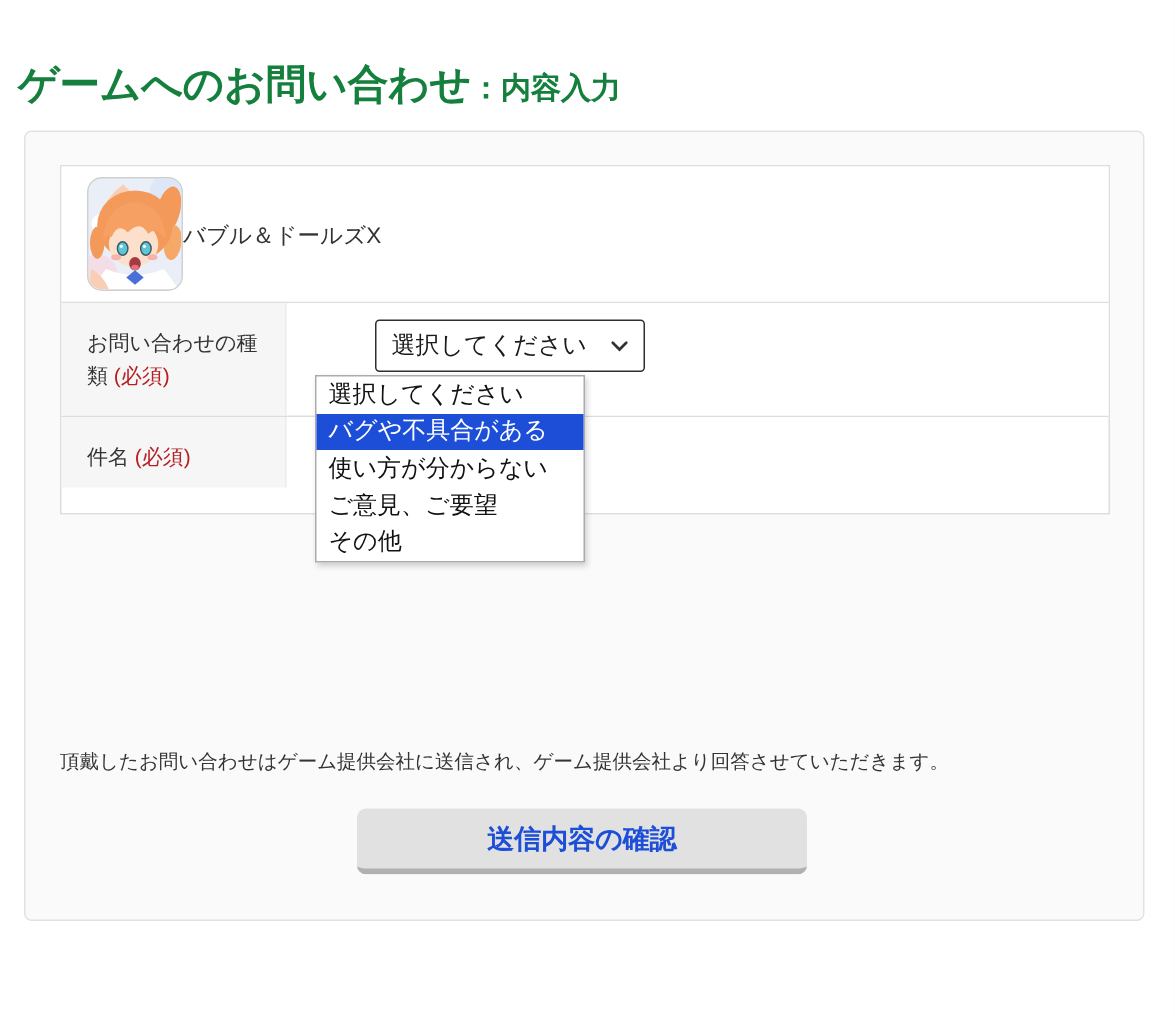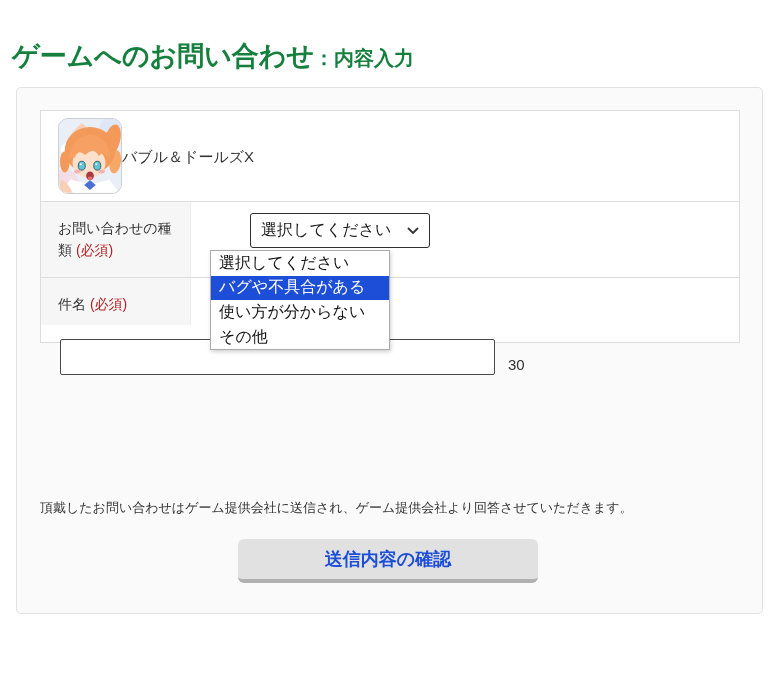--- a/index.html
+++ b/index.html
@@ -121,33 +121,30 @@
           </span>
         </div>
       </div>
     </div>
 
     <div class="form-row row-subject">
       <div class="label-cell">
         <span>件名</span>
         <span class="req">(必須)</span>
       </div>
-      <div class="content-cell">
-        <input class="subject-input" type="text" value="" style="">
-        <div class="counter counter-subject">30</div>
-      </div>
     </div>
 
 
   </div>
 
   <div class="dropdown">
     <div class="option">選択してください</div>
     <div class="option hl">バグや不具合がある</div>
     <div class="option">使い方が分からない</div>
+    <div class="option">ご意見、ご要望</div>
     <div class="option">その他</div>
   </div>
 
   <div class="note">頂戴したお問い合わせはゲーム提供会社に送信され、ゲーム提供会社より回答させていただきます。</div>
 
   <button class="submit-btn" disabled="">送信内容の確認</button>
 
 </div>
 
 </body></html>

